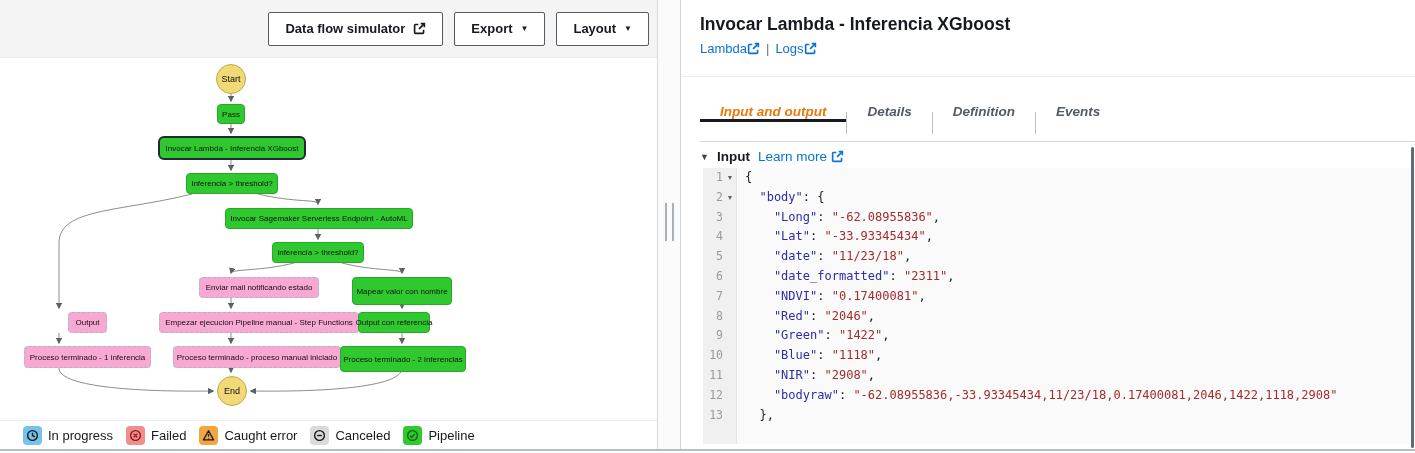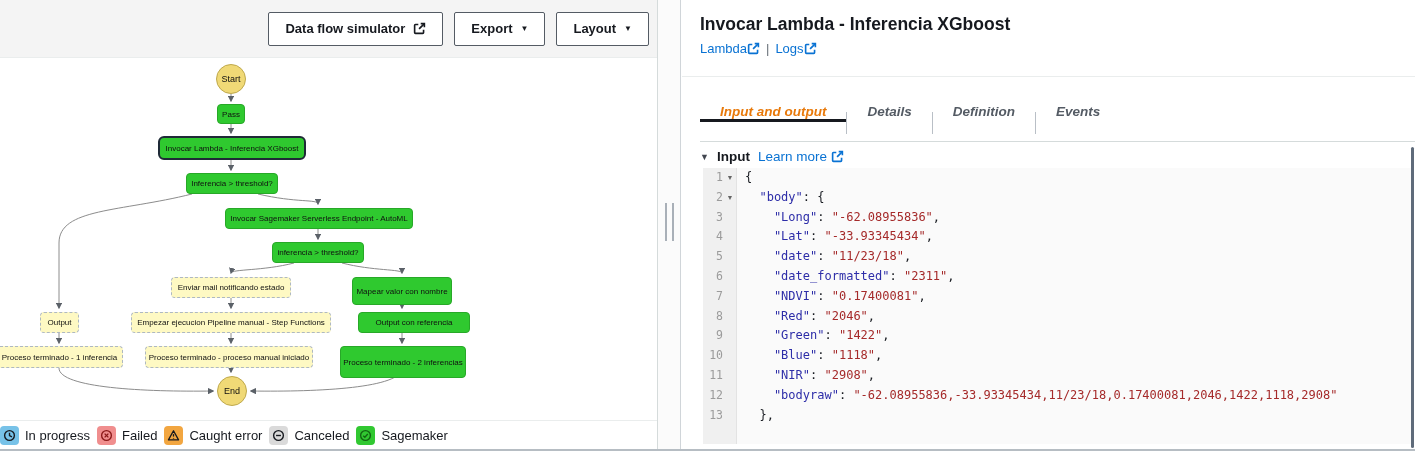--- a/index.html
+++ b/index.html
@@ -18,28 +18,28 @@
   .caret { font-size:8px; line-height:1; color:#16191f; }
   .ext-ic { width:13px; height:13px; display:inline-block; }
 
   
   .graph-canvas { position:absolute; left:0; top:58px; width:657px; height:362px; background:#fff; overflow:hidden; }
   .edges { position:absolute; left:0; top:0; width:657px; height:362px; }
   .node { position:absolute; display:flex; align-items:center; justify-content:center;
           text-align:right; font-size:8px; color:#101010; border-radius:4px;
           white-space:nowrap; cursor:pointer; z-index:2; }
   .node.green { background:#2fc92f; border:1px solid #28a828; }
-  .node.idle  { background:#fef9c3;    border:1px dashed #aeb8c2; }
+  .node.idle  { background:#f9a8d4;    border:1px dashed #aeb8c2;margin-left:28px; }
   .node.selected { border:2.5px solid #1f2a37; border-radius:6px; }
   .node.circle { border-radius:50%; background:#f0d976; border:1px solid #bfa94d; font-size:9px; }
 
   
   .legend { position:absolute; left:0; top:420px; width:100%; height:29px; background:#fff;
-            border-top:1px solid #eaeded; display:flex; align-items:center; gap:7px;
-            }
+            border-top:1px solid #eaeded; display:flex; align-items:center; gap:13px;
+            padding-left:23px; }
   .leg-item { display:flex; align-items:center; gap:6px; font-size:13px; color:#16191f; }
   .leg-sq { width:19px; height:19px; border-radius:4px; display:flex; align-items:center; justify-content:center; }
   .sq-progress { background:#77c2e8; } .sq-failed { background:#f08e8e; }
   .sq-caught { background:#f2a640; } .sq-canceled { background:#dadada; }
   .sq-succeeded { background:#31c831; }
 
   
   .splitter { position:absolute; left:657px; top:0; width:24px; height:449px; background:#fbfbfb;
               border-left:1px solid #d5dbdb; border-right:1px solid #d0d5d9; cursor:col-resize; }
   .grip { position:absolute; left:7px; top:203px; width:9px; height:38px;
@@ -134,24 +134,24 @@
       <div class="node circle" style="left:216px; top:6px;  width:30px; height:30px;">Start</div>
       <div class="node green" style="left:217px; top:46px; width:28px; height:20px;">Pass</div>
       <div class="node green selected" style="left:158px; top:78px; width:148px; height:24px;">Invocar Lambda - Inferencia XGboost</div>
       <div class="node green" style="left:186px; top:115px; width:92px; height:21px;">Inferencia &gt; threshold?</div>
       <div class="node green" style="left:225px; top:150px; width:188px; height:21px;">Invocar Sagemaker Serverless Endpoint - AutoML</div>
       <div class="node green" style="left:272px; top:184px; width:92px; height:21px;">inferencia &gt; threshold?</div>
       <div class="node idle" style="left:171px; top:219px; width:120px; height:21px;">Enviar mail notificando estado</div>
       <div class="node green" style="left:352px; top:219px; width:100px; height:28px;">Mapear valor con nombre</div>
       <div class="node idle" style="left:40px;  top:254px; width:39px; height:21px;">Output</div>
       <div class="node idle" style="left:131px; top:254px; width:200px; height:21px;">Empezar ejecucion Pipeline manual - Step Functions</div>
-      <div class="node green" style="left:358px; top:254px; width:112px; height:21px;">Output con referencia</div>
+      <div class="node green" style="left:358px; top:254px; width:72px; height:21px;">Output con referencia</div>
       <div class="node idle" style="left:-4px;  top:288px; width:127px; height:22px;">Proceso terminado - 1 inferencia</div>
       <div class="node idle" style="left:145px; top:288px; width:168px; height:22px;">Proceso terminado - proceso manual iniciado</div>
-      <div class="node green" style="left:340px; top:288px; width:126px; height:32px;">Proceso terminado - 2 inferencias</div>
+      <div class="node green" style="left:340px; top:288px; width:126px; height:26px;">Proceso terminado - 2 inferencias</div>
       <div class="node circle" style="left:217px; top:318px; width:30px; height:30px;">End</div>
     </div>
 
     <div class="legend">
       <div class="leg-item">
         <span class="leg-sq sq-progress">
           <svg width="13" height="13" viewBox="0 0 16 16" fill="none" stroke="#16191f" stroke-width="1.7">
               <circle cx="8" cy="8" r="6"></circle>
               <path d="M8 4.6 V8 L11 9.6"></path>
             </svg>
@@ -186,21 +186,21 @@
         </span>
         <span>Canceled</span>
       </div>
       <div class="leg-item">
         <span class="leg-sq sq-succeeded">
           <svg width="13" height="13" viewBox="0 0 16 16" fill="none" stroke="#116611" stroke-width="1.7">
               <circle cx="8" cy="8" r="6"></circle>
               <path d="M5.2 8.3 L7.2 10.2 L10.8 6.2"></path>
             </svg>
         </span>
-        <span>Sagemaker</span>
+        <span>Pipeline</span>
       </div>
     </div>
   </div>
 
   <div class="splitter">
     <div class="grip"></div>
   </div>
 
   <div class="right-panel">
     <div class="rp-title">Invocar Lambda - Inferencia XGboost</div>

